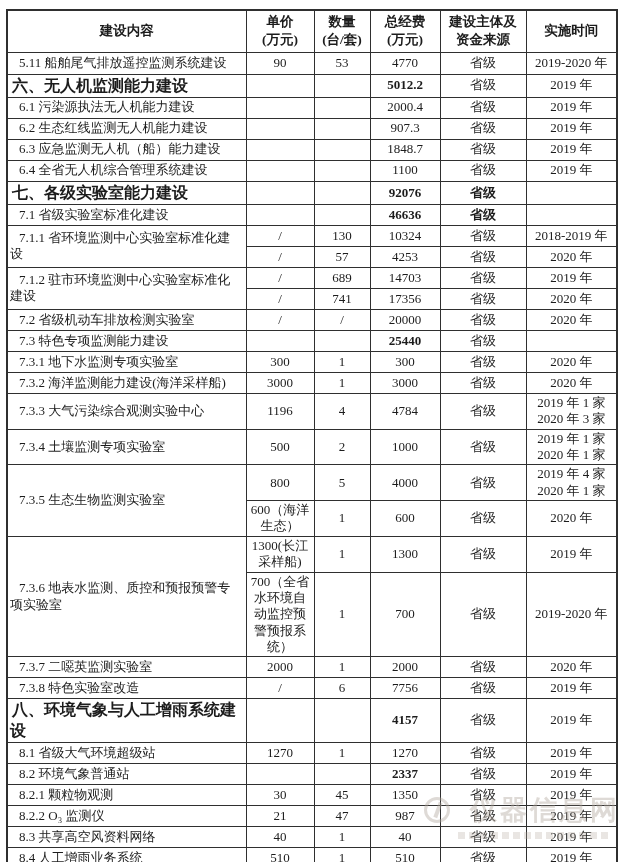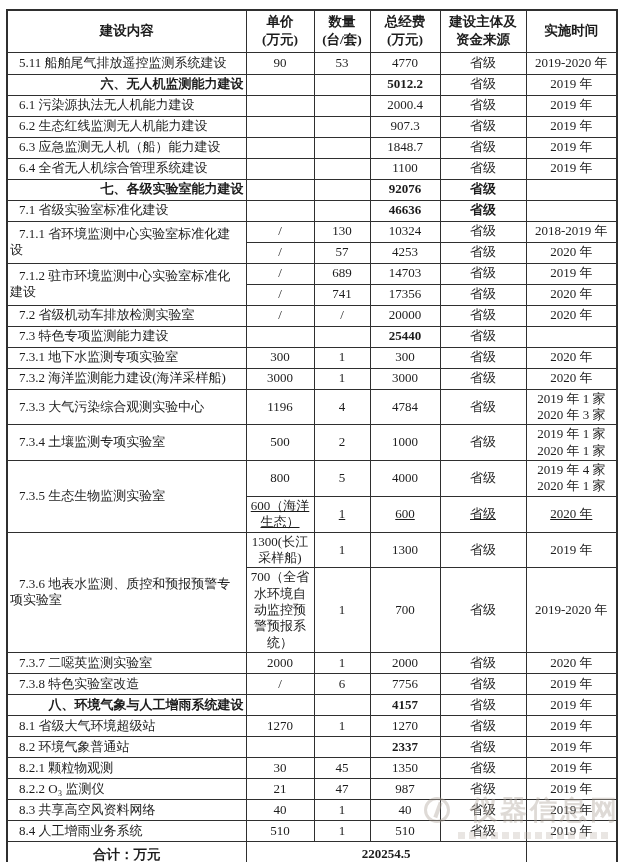--- a/index.html
+++ b/index.html
@@ -39,24 +39,24 @@
     font-size:13.5px;
     line-height:1.35;
   }
   td.name{
     text-align:left;
     text-indent:9px;
     padding-left:2px;
     padding-right:7px;
   }
   td.section{
-    text-align:right;
+    text-align:left;
     font-weight:bold;
     text-indent:2px;
-    font-size:13px;
+    font-size:16px;
   }
   td.total-label{
     font-weight:bold;
     font-size:13.5px;
     text-align:center;
   }
   td.b{font-weight:bold;}
   
   .watermark{
     position:absolute;
@@ -271,21 +271,21 @@
         </tr>
         <tr style="height: 35px;">
           <td class="name" rowspan="2">7.3.5 生态生物监测实验室</td>
           <td>800</td>
           <td>5</td>
           <td>4000</td>
           <td>省级</td>
           <td>2019 年 4 家
 2020 年 1 家</td>
         </tr>
-        <tr style="height: 35px; text-decoration: underline;">
+        <tr style="height: 35px;">
           <td>600（海洋生态）</td>
           <td>1</td>
           <td>600</td>
           <td>省级</td>
           <td>2020 年</td>
         </tr>
         <tr style="height: 34px;">
           <td class="name" rowspan="2">7.3.6 地表水监测、质控和预报预警专项实验室</td>
           <td>1300(长江采样船)</td>
           <td>1</td>

